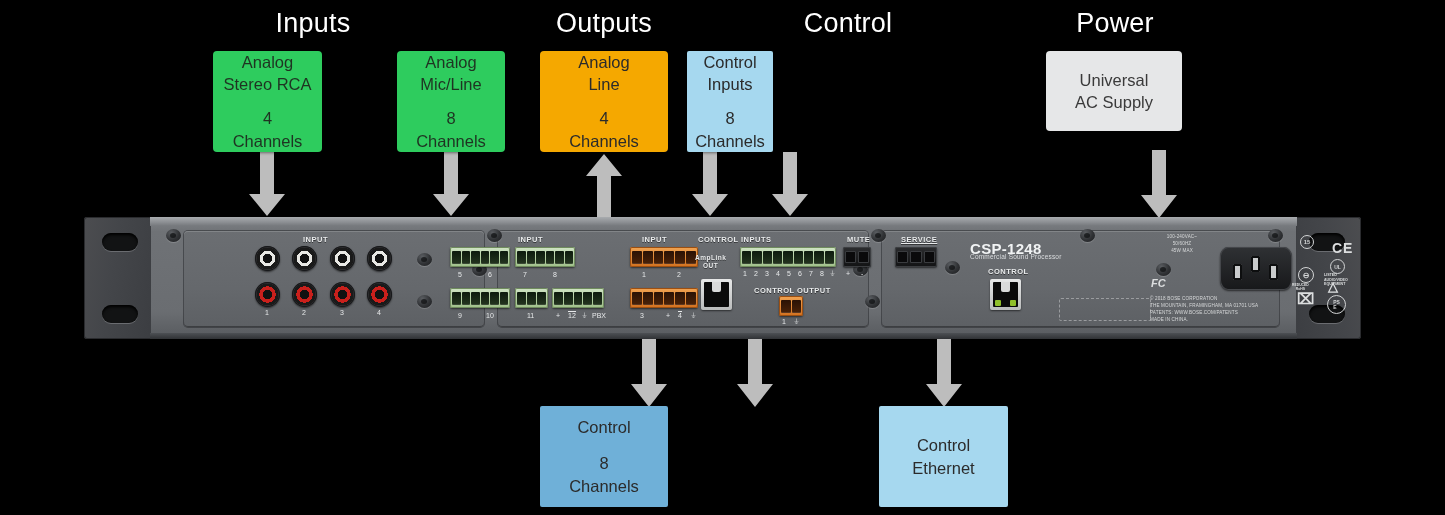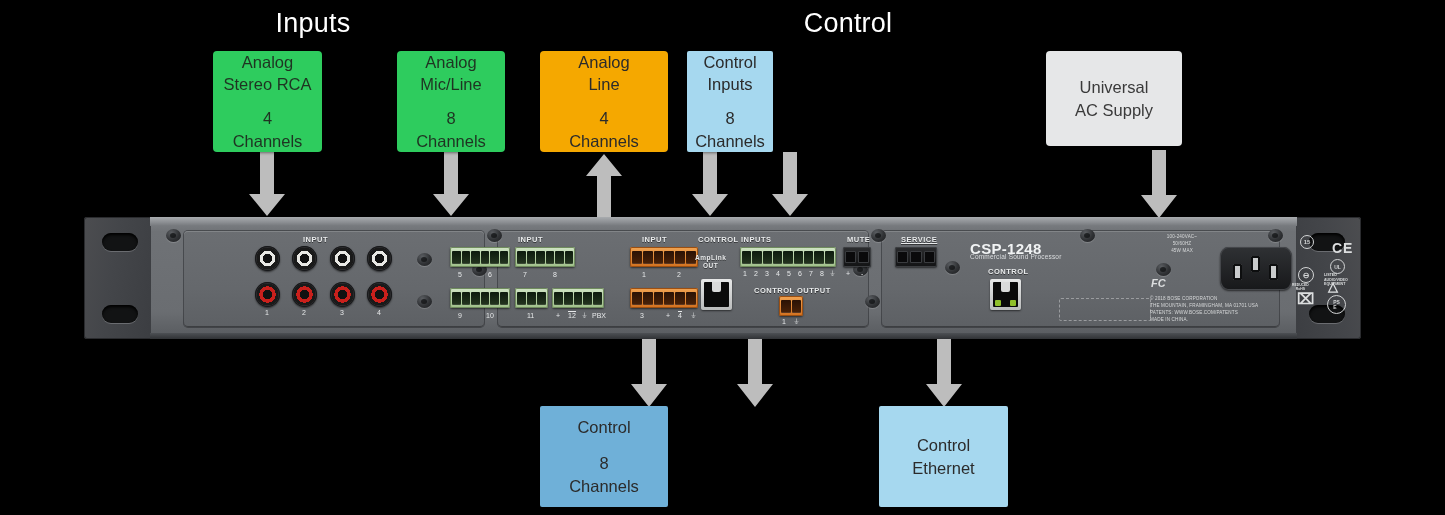--- a/index.html
+++ b/index.html
@@ -112,21 +112,23 @@
         color:#d2d4d5;display:flex;align-items:center;justify-content:center;
         font-size:6px;font-weight:700;}
   .dash{position:absolute;border:1px dashed #9a9c9f;border-radius:2px;}
 </style>
 </head>
 <body>
 
 <div class="stage">
 
   <div class="heading" style="left:233px;top:8px;width:160px;"><span>Inputs</span></div>
+  <div class="heading" style="left:524px;top:8px;width:160px;"><span>Outputs</span></div>
   <div class="heading" style="left:768px;top:8px;width:160px;"><span>Control</span></div>
+  <div class="heading" style="left:1035px;top:8px;width:160px;"><span>Power</span></div>
 
   <div class="arrow" style="left:247px;top:152px;">
     <svg width="40" height="66" viewBox="0 0 40 66">
         <path d="M13 0 H27 V42 H38 L20 64 L2 42 H13 Z" fill="#BDBDBD"></path>
       </svg>
   </div>
   <div class="arrow" style="left:431px;top:152px;">
     <svg width="40" height="66" viewBox="0 0 40 66">
         <path d="M13 0 H27 V42 H38 L20 64 L2 42 H13 Z" fill="#BDBDBD"></path>
       </svg>
@@ -193,21 +195,21 @@
 
   <div class="box sq" style="left:687px;top:51px;width:86px;height:101px;background:#A6D8EF;color:#2b2b2b;">
     <div class="l1">Control
 Inputs</div>
     <div class="gap"></div>
     <div class="l2">8
 Channels</div>
   </div>
 
 
-  <div class="box" style="left:1046px;top:51px;width:136px;height:95px;background:#E6E7E8;color:#3a3a3a;">
+  <div class="box" style="left:1046px;top:51px;width:136px;height:80px;background:#E6E7E8;color:#3a3a3a;">
     <div class="l1">Universal
 AC Supply</div>
   </div>
 
   <div class="box sq" style="left:540px;top:406px;width:128px;height:101px;background:#6FB0D8;color:#2b2b2b;">
     <div class="l1">Control</div>
     <div class="gap"></div>
     <div class="l2">8
 Channels</div>
   </div>

